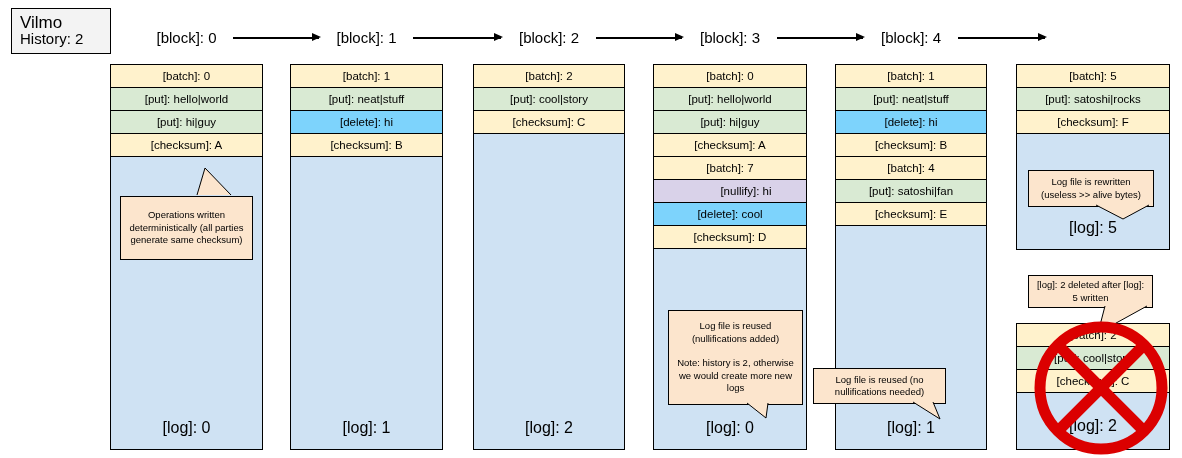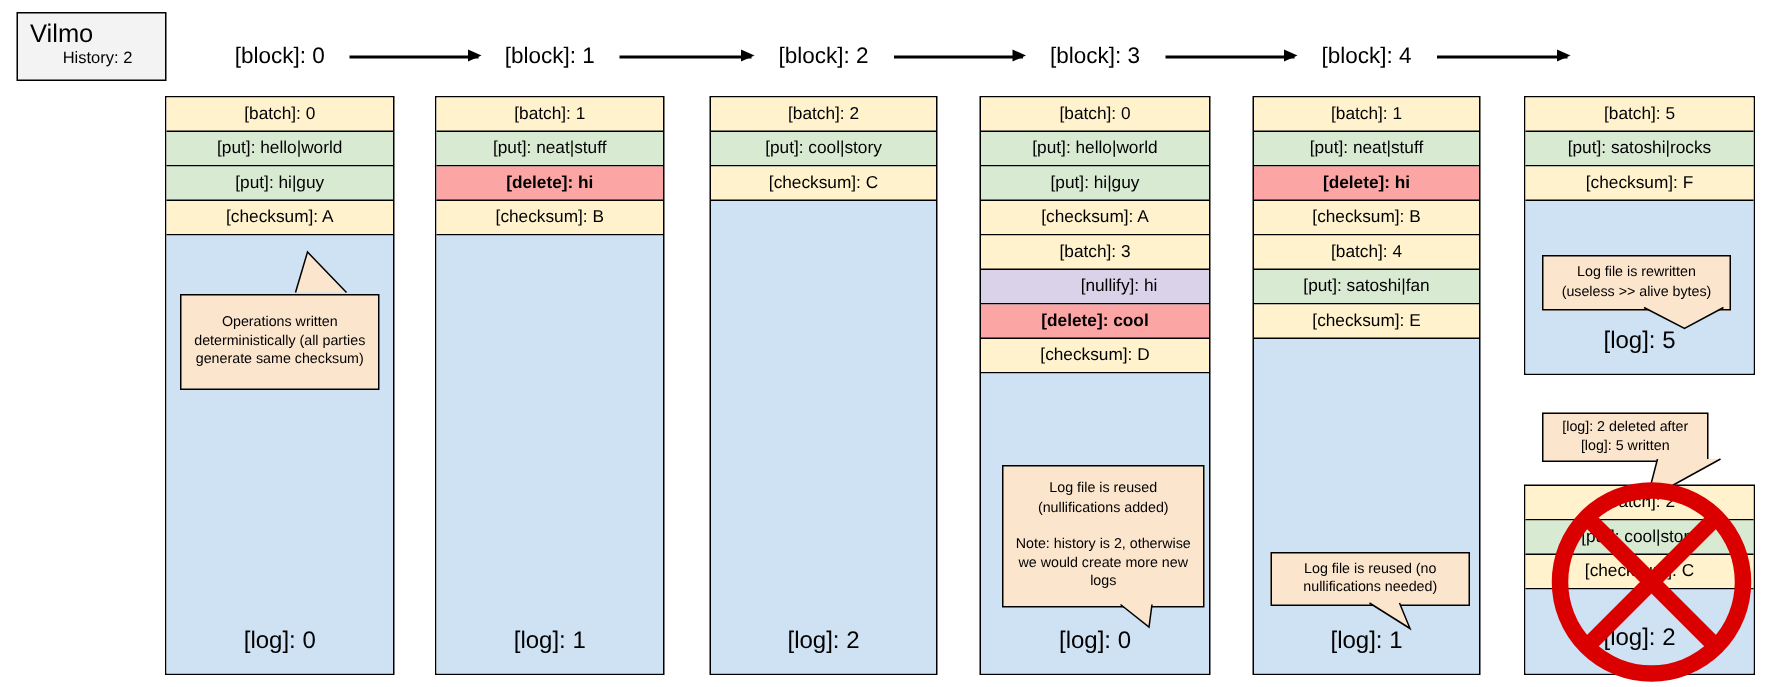--- a/index.html
+++ b/index.html
@@ -4,35 +4,35 @@
 <style>
   html,body{margin:0;padding:0;background:#fff;}
   #canvas{
     position:relative;width:1182px;height:458px;background:#ffffff;
     font-family:"Liberation Sans",sans-serif;color:#000;overflow:hidden;
   }
   
   .vilmo{position:absolute;left:11px;top:8px;width:100px;height:46px;
     background:#f3f3f3;border:1.5px solid #000;box-sizing:border-box;padding:4px 0 0 8px;}
   .vilmo-title{font-size:17px;line-height:20px;}
-  .vilmo-sub{font-size:11px;line-height:12px;text-align:center;}
+  .vilmo-sub{font-size:15px;line-height:12px;}
   
   .bheader{position:absolute;top:29px;height:18px;font-size:15px;line-height:18px;text-align:center;}
   
   .arrow{position:absolute;top:37px;height:1.5px;background:#000;}
   .arrow::after{content:"";position:absolute;right:-2px;top:-3.8px;width:0;height:0;
     border-left:9px solid #000;border-top:4.5px solid transparent;border-bottom:4.5px solid transparent;}
   
   .col{position:absolute;top:64px;border:1px solid #000;box-sizing:border-box;
     display:flex;flex-direction:column;background:#fff;}
   .row{height:22px;flex:0 0 22px;border-bottom:1px solid #000;box-sizing:content-box;
     font-size:11.5px;line-height:22px;text-align:center;white-space:nowrap;overflow:hidden;}
   .c-y{background:#fff2cc;}
   .c-g{background:#d9ead3;}
-  .c-r{background:#fca5a5;font-weight:bold;}
+  .c-r{background:#7dd3fc;}
   .c-p{background:#d9d2e9;padding-left:32px;}
   .logarea{flex:1 1 auto;background:#cfe2f3;position:relative;}
   .logtext{position:absolute;left:0;right:0;bottom:12px;text-align:center;font-size:16px;}
   
   .callout{position:absolute;background:#fce5cd;border:1px solid #000;box-sizing:border-box;
     display:flex;flex-direction:column;justify-content:center;align-items:center;
     font-size:9.5px;line-height:12.5px;text-align:center;padding:3px 7px;z-index:5;}
   .callout .gap{height:12px;flex:0 0 12px;}
   
   #overlay{position:absolute;left:0;top:0;z-index:10;pointer-events:none;}
@@ -86,21 +86,21 @@
     <div class="logarea">
       <div class="logtext">[log]: 2</div>
     </div>
   </div>
 
   <div class="col" style="left:653px;width:154px;height:386px;">
     <div class="row c-y"><span>[batch]: 0</span></div>
     <div class="row c-g"><span>[put]: hello|world</span></div>
     <div class="row c-g"><span>[put]: hi|guy</span></div>
     <div class="row c-y"><span>[checksum]: A</span></div>
-    <div class="row c-y"><span>[batch]: 3</span></div>
+    <div class="row c-y"><span>[batch]: 7</span></div>
     <div class="row c-p"><span>[nullify]: hi</span></div>
     <div class="row c-r"><span>[delete]: cool</span></div>
     <div class="row c-y"><span>[checksum]: D</span></div>
     <div class="logarea">
       <div class="logtext">[log]: 0</div>
     </div>
   </div>
 
   <div class="col" style="left:835px;width:152px;height:386px;">
     <div class="row c-y"><span>[batch]: 1</span></div>
@@ -136,29 +136,29 @@
   <div class="callout" style="left:120px;top:196px;width:133px;height:64px;align-items:center;">
     <span>Operations written deterministically (all parties generate same checksum)</span>
   </div>
 
   <div class="callout" style="left:668px;top:310px;width:135px;height:95px;align-items:center;">
     <span>Log file is reused (nullifications added)</span>
     <span class="gap"></span>
     <span>Note: history is 2, otherwise we would create more new logs</span>
   </div>
 
-  <div class="callout" style="left:847px;top:368px;width:133px;height:36px;align-items:flex-end;">
+  <div class="callout" style="left:813px;top:368px;width:133px;height:36px;align-items:flex-end;">
     <span>Log file is reused (no nullifications needed)</span>
   </div>
 
   <div class="callout" style="left:1028px;top:170px;width:126px;height:37px;">
     <span>Log file is rewritten (useless &gt;&gt; alive bytes)</span>
   </div>
 
-  <div class="callout" style="left:1028px;top:275px;width:111px;height:33px;">
+  <div class="callout" style="left:1028px;top:275px;width:125px;height:33px;">
     <span>[log]: 2 deleted after [log]: 5 written</span>
   </div>
 
   <svg id="overlay" width="1182" height="458" viewBox="0 0 1182 458">
     <path d="M 197 195 L 205 168 L 231 195" fill="#fce5cd" stroke="#000" stroke-width="1"></path>
     <path d="M 747 403 L 766 418 L 768 403" fill="#fce5cd" stroke="#000" stroke-width="1"></path>
     <path d="M 913 402 L 940 419 L 933 402" fill="#fce5cd" stroke="#000" stroke-width="1"></path>
     <path d="M 1096 205 L 1123 219 L 1149 205" fill="#fce5cd" stroke="#000" stroke-width="1"></path>
     <path d="M 1105 306 L 1098 333 L 1147 306" fill="#fce5cd" stroke="#000" stroke-width="1"></path>
     <g>

